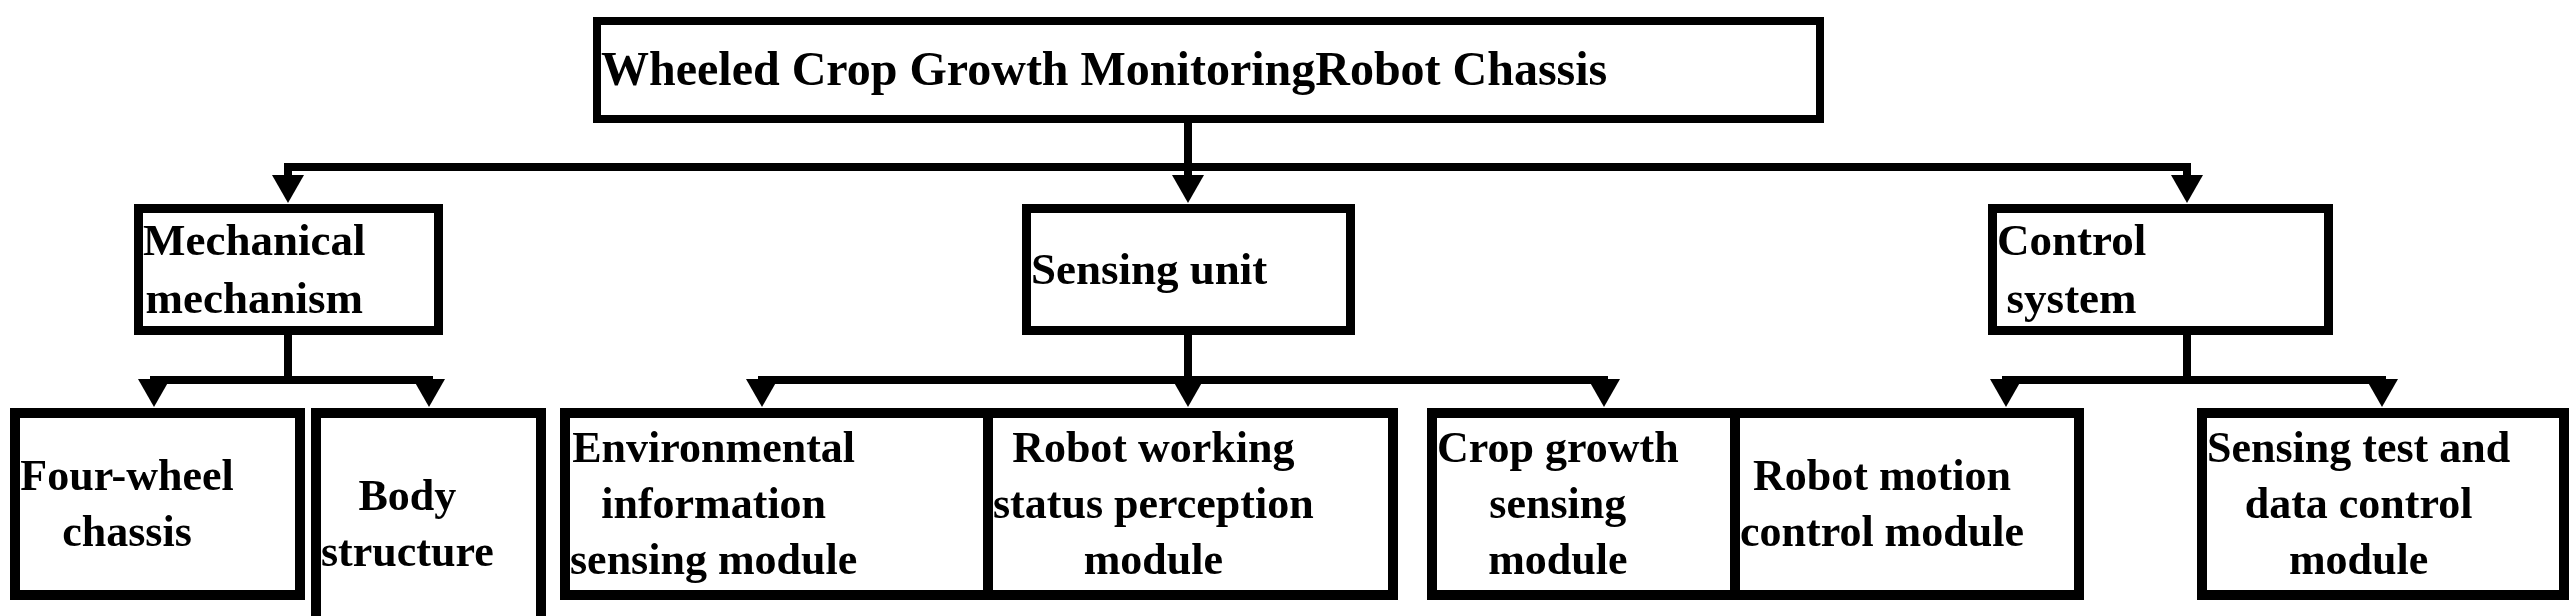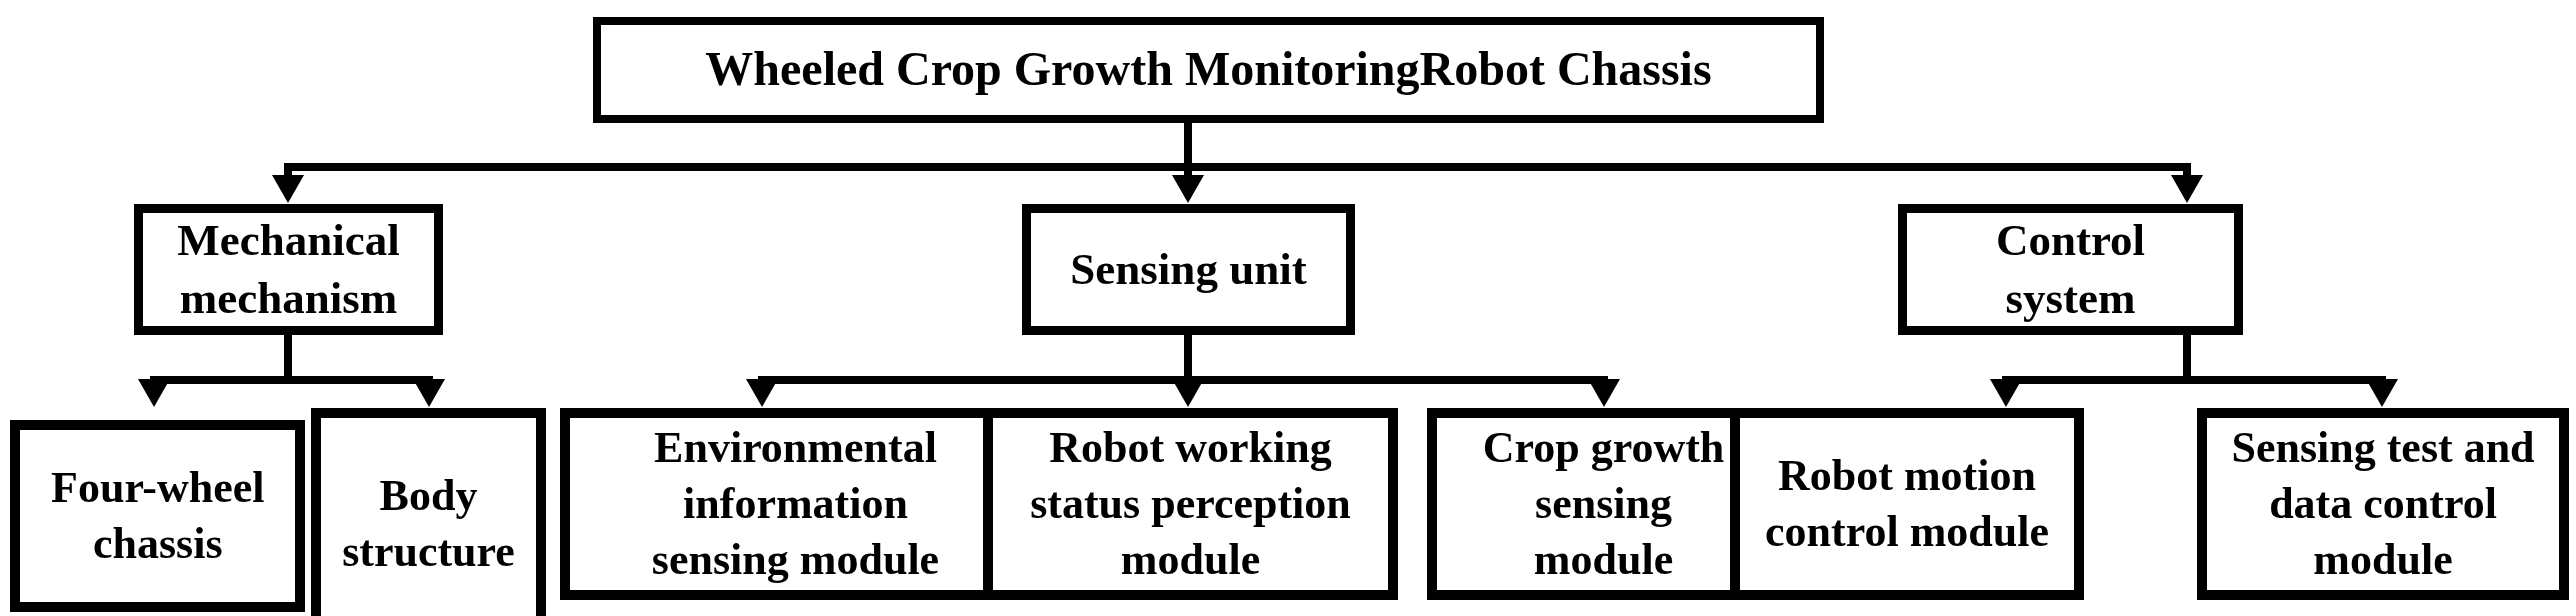--- a/index.html
+++ b/index.html
@@ -15,21 +15,21 @@
     font-family: "Liberation Serif", "DejaVu Serif", serif;
     color: #000000;
   }
   .box {
     position: absolute;
     box-sizing: border-box;
     background: #ffffff;
     border: 9.5px solid #000000;
     display: flex;
     align-items: center;
-    justify-content: center;
+    justify-content: flex-start;
     text-align: center;
     font-weight: bold;
     white-space: pre-line;
     line-height: 1.27;
   }
   .root-box  { border-width: 8.7px; font-size: 48px; }
   .l2-box    { font-size: 45px; }
   .l3-box    { border-width: 10.3px; font-size: 44px; }
   .hline, .vline {
     position: absolute;
@@ -63,42 +63,42 @@
   <div class="arrow" style="left:1172px; top:175px;"></div>
   <div class="arrow" style="left:2171px; top:175px;"></div>
 
   <div class="box l2-box" style="left:1022px; top:204px; width:333px; height:131px;">
     <span>Sensing unit</span>
   </div>
   <div class="box l2-box" style="left:134px; top:204px; width:309px; height:131px;">
     <span>Mechanical
 mechanism</span>
   </div>
-  <div class="box l2-box" style="left:1898px; top:204px; width:345px; height:131px;">
+  <div class="box l2-box" style="left:1988px; top:204px; width:345px; height:131px;">
     <span>Control
 system</span>
   </div>
 
   <div class="vline" style="left:284px; top:329px; height:55px;"></div>
   <div class="hline" style="left:150px; top:376px; width:283px;"></div>
   <div class="arrow" style="left:138px; top:379px;"></div>
   <div class="arrow" style="left:413px; top:379px;"></div>
 
   <div class="vline" style="left:1184px; top:329px; height:59px;"></div>
   <div class="hline" style="left:758px; top:376px; width:850px;"></div>
   <div class="arrow" style="left:746px; top:379px;"></div>
   <div class="arrow" style="left:1172px; top:379px;"></div>
   <div class="arrow" style="left:1588px; top:379px;"></div>
 
   <div class="vline" style="left:2183px; top:329px; height:55px;"></div>
   <div class="hline" style="left:2002px; top:376px; width:384px;"></div>
   <div class="arrow" style="left:1990px; top:379px;"></div>
   <div class="arrow" style="left:2366px; top:379px;"></div>
 
-  <div class="box l3-box" style="left:10.3px; top:408px; width:295px; height:192px;margin-top:12px;">
+  <div class="box l3-box" style="left:10.3px; top:408px; width:295px; height:192px;">
     <span>Four-wheel
 chassis</span>
   </div>
   <div class="box l3-box" style="left:311px; top:408px; width:235px; height:232px;">
     <span>Body
 structure</span>
   </div>
   <div class="box l3-box" style="left:560px; top:408px; width:471px; height:192px;">
     <span>Environmental
 information

